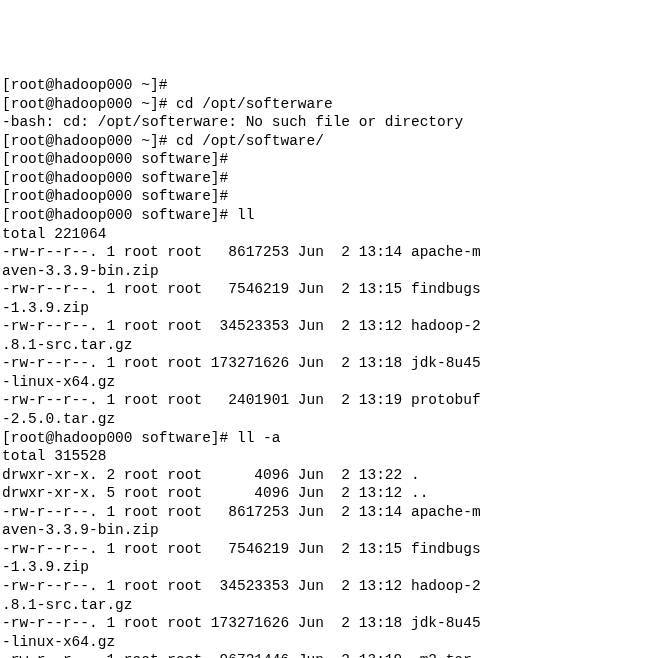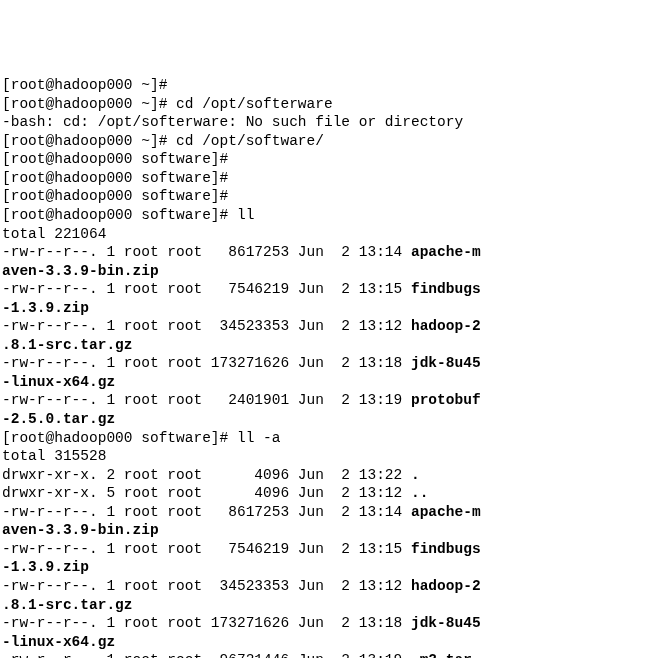--- a/index.html
+++ b/index.html
@@ -8,21 +8,21 @@
     background: #ffffff;
     font-family: "Courier New", Courier, monospace;
     font-size: 14.5px;
     line-height: 1.28;
     color: #000000;
     white-space: pre;
     width: 661px;
     box-sizing: border-box;
     position: relative;
   }
-  .bold { font-weight: bold; }
+  .bold { font-weight: normal; }
 </style>
 </head>
 <body>
 
 
 
 <div id="terminal"><div><span>[root@hadoop000 ~]#</span></div><div><span>[root@hadoop000 ~]# cd /opt/softerware</span></div><div><span>-bash: cd: /opt/softerware: No such file or directory</span></div><div><span>[root@hadoop000 ~]# cd /opt/software/</span></div><div><span>[root@hadoop000 software]#</span></div><div><span>[root@hadoop000 software]#</span></div><div><span>[root@hadoop000 software]#</span></div><div><span>[root@hadoop000 software]# ll</span></div><div><span>total 221064</span></div><div><span>-rw-r--r--. 1 root root   8617253 Jun  2 13:14 </span><span class="bold">apache-m</span></div><div><span class="bold">aven-3.3.9-bin.zip</span></div><div><span>-rw-r--r--. 1 root root   7546219 Jun  2 13:15 </span><span class="bold">findbugs</span></div><div><span class="bold">-1.3.9.zip</span></div><div><span>-rw-r--r--. 1 root root  34523353 Jun  2 13:12 </span><span class="bold">hadoop-2</span></div><div><span class="bold">.8.1-src.tar.gz</span></div><div><span>-rw-r--r--. 1 root root 173271626 Jun  2 13:18 </span><span class="bold">jdk-8u45</span></div><div><span class="bold">-linux-x64.gz</span></div><div><span>-rw-r--r--. 1 root root   2401901 Jun  2 13:19 </span><span class="bold">protobuf</span></div><div><span class="bold">-2.5.0.tar.gz</span></div><div><span>[root@hadoop000 software]# ll -a</span></div><div><span>total 315528</span></div><div><span>drwxr-xr-x. 2 root root      4096 Jun  2 13:22 </span><span class="bold">.</span></div><div><span>drwxr-xr-x. 5 root root      4096 Jun  2 13:12 </span><span class="bold">..</span></div><div><span>-rw-r--r--. 1 root root   8617253 Jun  2 13:14 </span><span class="bold">apache-m</span></div><div><span class="bold">aven-3.3.9-bin.zip</span></div><div><span>-rw-r--r--. 1 root root   7546219 Jun  2 13:15 </span><span class="bold">findbugs</span></div><div><span class="bold">-1.3.9.zip</span></div><div><span>-rw-r--r--. 1 root root  34523353 Jun  2 13:12 </span><span class="bold">hadoop-2</span></div><div><span class="bold">.8.1-src.tar.gz</span></div><div><span>-rw-r--r--. 1 root root 173271626 Jun  2 13:18 </span><span class="bold">jdk-8u45</span></div><div><span class="bold">-linux-x64.gz</span></div><div><span>-rw-r--r--. 1 root root  96721446 Jun  2 13:19 </span><span class="bold">.m2.tar.</span></div></div>
 
 
 

